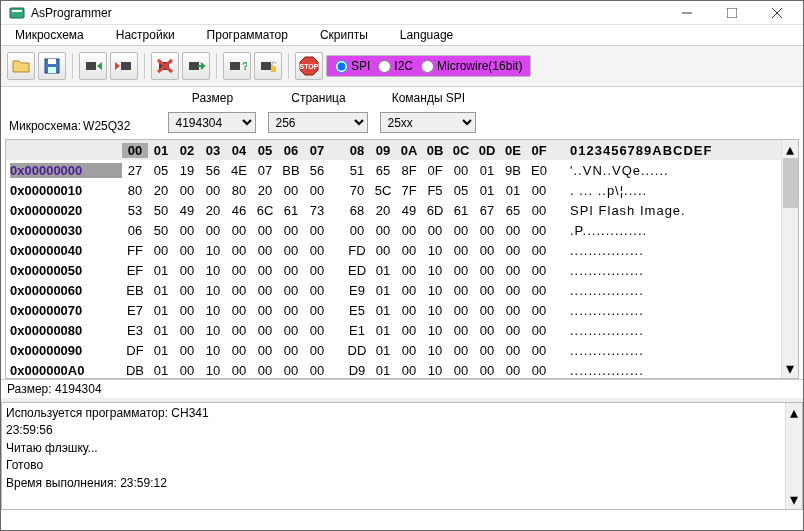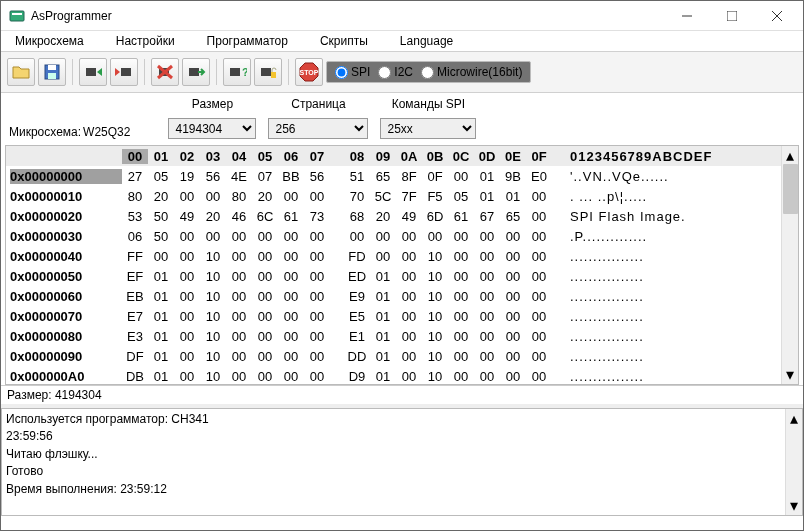--- a/index.html
+++ b/index.html
@@ -1,37 +1,37 @@
 <!DOCTYPE html>
 <html><head>
 <meta charset="utf-8">
 <style>
 * { box-sizing: border-box; margin: 0; padding: 0; font-family: "Segoe UI", Tahoma, sans-serif; }
 body { background: #fff; width: 804px; height: 531px; overflow: hidden; border: 1px solid #666; }
-.titlebar { height: 30px; display: flex; align-items: center; padding: 0 4px 0 8px; background: #fff; border-bottom: 1px solid #e0e0e0; }
+.titlebar { height: 24px; display: flex; align-items: center; padding: 0 4px 0 8px; background: #fff; border-bottom: 1px solid #e0e0e0; }
 .title-icon { width: 16px; height: 16px; margin-right: 6px; }
 .title-text { font-size: 12px; flex: 1; }
 .winbtn { width: 45px; height: 29px; display: flex; align-items: center; justify-content: center; }
 .winbtn svg { width: 10px; height: 10px; }
 .menubar { height: 20px; display: flex; align-items: center; padding: 0 6px; gap: 16px; font-size: 12px; }
 .menu-item { padding: 1px 8px; cursor: default; }
 .toolbar { height: 42px; border-top: 1px solid #d0d0d0; border-bottom: 1px solid #d0d0d0; display: flex; align-items: center; padding: 0 6px; gap: 3px; background: #f4f4f4; }
 .tb-btn { width: 28px; height: 28px; border: 1px solid #bbb; border-radius: 2px; background: linear-gradient(#fdfdfd,#e6e6e6); display: flex; align-items: center; justify-content: center; }
 .tb-sep { width: 1px; height: 26px; background: #ccc; margin: 0 3px; }
-.radio-group { border: 1px solid #bbb; border-radius: 2px; padding: 3px 8px; display: flex; gap: 8px; font-size: 12px; background: #737373; align-items: center; }
+.radio-group { border: 1px solid #bbb; border-radius: 2px; padding: 3px 8px; display: flex; gap: 8px; font-size: 12px; background: #d946ef; align-items: center; }
 .radio-group label { display: flex; align-items: center; gap: 3px; }
 .params { display: flex; padding: 4px 8px 6px; gap: 12px; font-size: 12px; align-items: end; }
 .param-col { display: flex; flex-direction: column; gap: 7px; }
 .param-col select { font-size: 12px; border: 1px solid #999; padding: 1px 2px; height: 21px; }
 .chip-row { display:flex; gap:2px; }
 .hex-area { border: 1px solid #bbb; margin: 0 4px; height: 240px; overflow: hidden; position: relative; background: #fff; }
 .hex-header { display: flex; background: #ececec; font-family: "Courier New", monospace; font-size: 13px; font-weight: bold; height: 20px; align-items: center; padding-left: 4px; }
 .hex-body { font-family: "Courier New", monospace; font-size: 13px; }
 .hex-row { display: flex; height: 20px; align-items: center; padding-left: 4px; }
-.hex-row.sel .addr { background: #a0a0a0; color: #000000; }
+.hex-row.sel .addr { background: #a0a0a0; color: #4c1d95; }
 .addr { width: 112px; font-weight: bold; }
 .bytes { display: flex; gap: 0; }
 .byte { width: 26px; text-align: center; }
 .gap { width: 14px; }
 .ascii { padding-left: 18px; letter-spacing: 1px; white-space: pre; }
 .hex-header .addr { background: #ececec; }
 .hex-header .byte:first-child { background: #aaa; }
 .scrollbar-v { position:absolute; right:0; top:0; bottom:0; width:17px; background:#f0f0f0; border-left:1px solid #ddd; display:flex; flex-direction:column; align-items:center; justify-content:space-between; padding:2px 0;}
 .scroll-thumb-v { width:15px; height:50px; background:#c8c8c8; border-radius:1px; position:absolute; top:18px;}
 .scroll-arrow { width:15px; height:15px; display:flex; align-items:center; justify-content:center;}

